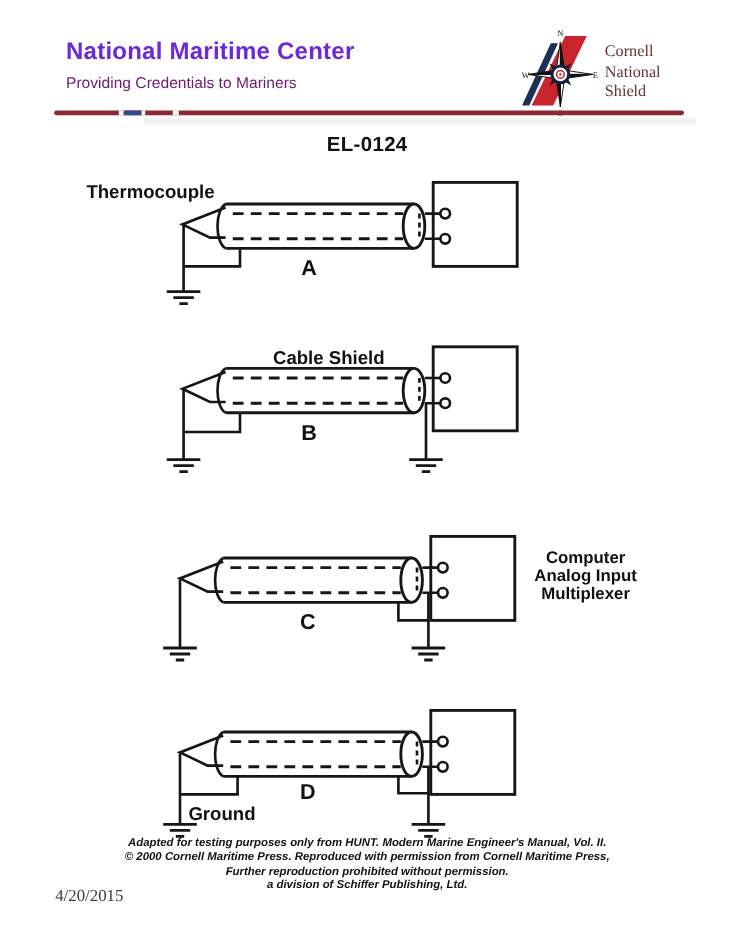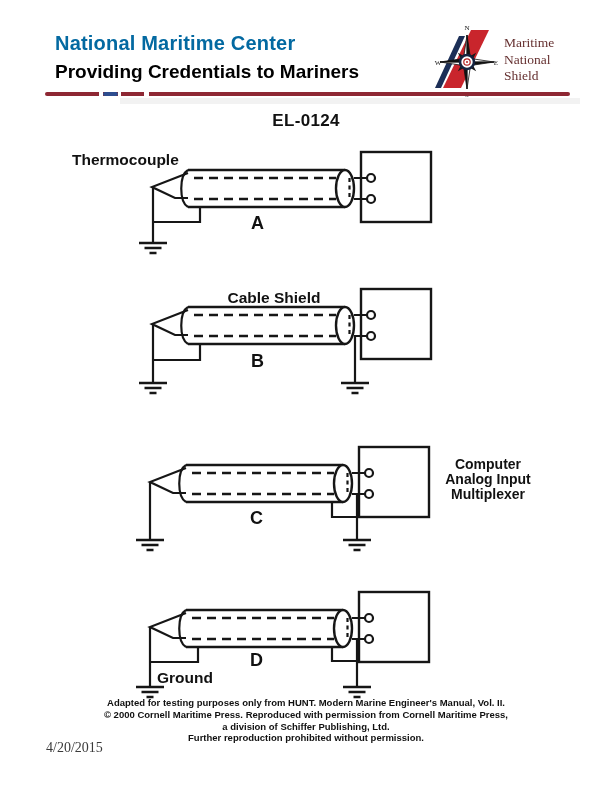--- a/index.html
+++ b/index.html
@@ -1,39 +1,39 @@
 <!DOCTYPE html>
 <html><head>
 <meta charset="utf-8">
 <style>
   html,body{margin:0;padding:0;background:#888;}
   .page{position:relative;width:612px;height:792px;background:#ffffff;margin:0 auto;overflow:hidden;
         font-family:"Liberation Sans",sans-serif;}
   
-  .hdr-title{position:absolute;left:55px;top:32px;font-size:20px;font-weight:bold;color:#0369a1;letter-spacing:.2px;}
-  .hdr-sub{position:absolute;left:55px;top:61px;font-size:19px;color:#000000;font-weight:bold;}
+  .hdr-title{position:absolute;left:55px;top:32px;font-size:20px;font-weight:bold;color:#6d28d9;letter-spacing:.2px;}
+  .hdr-sub{position:absolute;left:55px;top:61px;font-size:13px;color:#701a75;}
   .divider{position:absolute;left:45px;top:92px;width:525px;height:4px;background:#8e2733;border-radius:2px;}
   .div-gap{position:absolute;top:92px;height:4px;background:#ffffff;}
   .div-blue{position:absolute;left:103px;top:92px;width:15px;height:4px;background:#2e4d8f;border-radius:2px;}
   .scan-band{position:absolute;left:120px;top:98px;width:460px;height:6px;background:rgba(0,0,0,0.05);}
   
   .logo{position:absolute;left:434px;top:22px;width:160px;height:72px;}
   .logo-text{position:absolute;left:70px;top:13px;font-family:"Liberation Serif",serif;
              font-size:13.5px;line-height:16.5px;color:#653030;}
   
   .exhibit{position:absolute;left:0;top:111px;width:612px;text-align:center;
            font-size:17px;font-weight:bold;color:#111;letter-spacing:.3px;}
   
   .art{position:absolute;left:0;top:0;}
   .slabel{font:bold 15.5px "Liberation Sans",sans-serif;fill:#111;}
   .dlabel{font:bold 18px "Liberation Sans",sans-serif;fill:#111;}
   .clabel{font:bold 14px "Liberation Sans",sans-serif;fill:#111;}
   
   .footer{position:absolute;left:0;top:697px;width:612px;text-align:center;
-          font-size:9.5px;font-weight:bold;color:#111;line-height:11.8px;}
+          font-size:9.5px;font-weight:bold;color:#111;line-height:11.8px;font-style:italic;}
   .date{position:absolute;left:46px;top:740px;font-family:"Liberation Serif",serif;
         font-size:14px;color:#3a3a3a;}
 </style>
 </head>
 <body>
 
 <div class="page">
 
   <div class="hdr-title">National Maritime Center</div>
   <div class="hdr-sub">Providing Credentials to Mariners</div>
@@ -60,21 +60,21 @@
       <circle cx="33" cy="40" r="7" fill="#ffffff" stroke="#15223f" stroke-width="2.6"></circle>
       <circle cx="33" cy="40" r="3.2" fill="#ffffff" stroke="#b22222" stroke-width="1.2"></circle>
       <circle cx="33" cy="40" r="1" fill="#b22222"></circle>
 
       <text x="33" y="8" text-anchor="middle" font-family="Liberation Serif,serif" font-size="7" fill="#111">N</text>
       <text x="33" y="75" text-anchor="middle" font-family="Liberation Serif,serif" font-size="7" fill="#111">S</text>
       <text x="62" y="43" text-anchor="middle" font-family="Liberation Serif,serif" font-size="7" fill="#111">E</text>
       <text x="4" y="43" text-anchor="middle" font-family="Liberation Serif,serif" font-size="7" fill="#111">W</text>
     </svg>
     <div class="logo-text">
-      <div>Maritime</div>
+      <div>Cornell</div>
       <div>National</div>
       <div>Shield</div>
     </div>
   </div>
 
   <div class="divider"></div>
   <div class="div-gap" style="left:99px;width:4px;"></div>
   <div class="div-blue"></div>
   <div class="div-gap" style="left:118px;width:3px;"></div>
   <div class="div-gap" style="left:144px;width:5px;"></div>
@@ -137,18 +137,18 @@
       <use href="#gnd" transform="translate(150,687)"></use>
       <use href="#gnd" transform="translate(357,687)"></use>
       <text class="dlabel" x="250" y="666">D</text>
       <text class="slabel" x="157" y="683">Ground</text>
     </g>
   </svg>
 
   <div class="footer">
     <div>Adapted for testing purposes only from HUNT. Modern Marine Engineer's Manual, Vol. II.</div>
     <div>© 2000 Cornell Maritime Press. Reproduced with permission from Cornell Maritime Press,</div>
+    <div>Further reproduction prohibited without permission.</div>
     <div>a division of Schiffer Publishing, Ltd.</div>
-    <div>Further reproduction prohibited without permission.</div>
   </div>
   <div class="date">4/20/2015</div>
 
 </div>
 
 </body></html>

